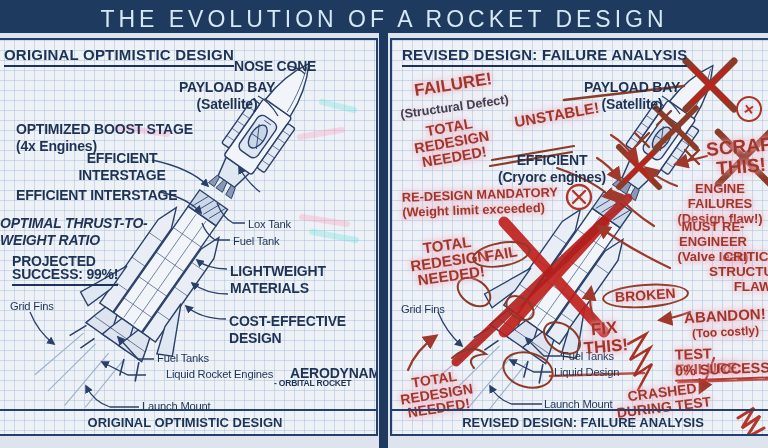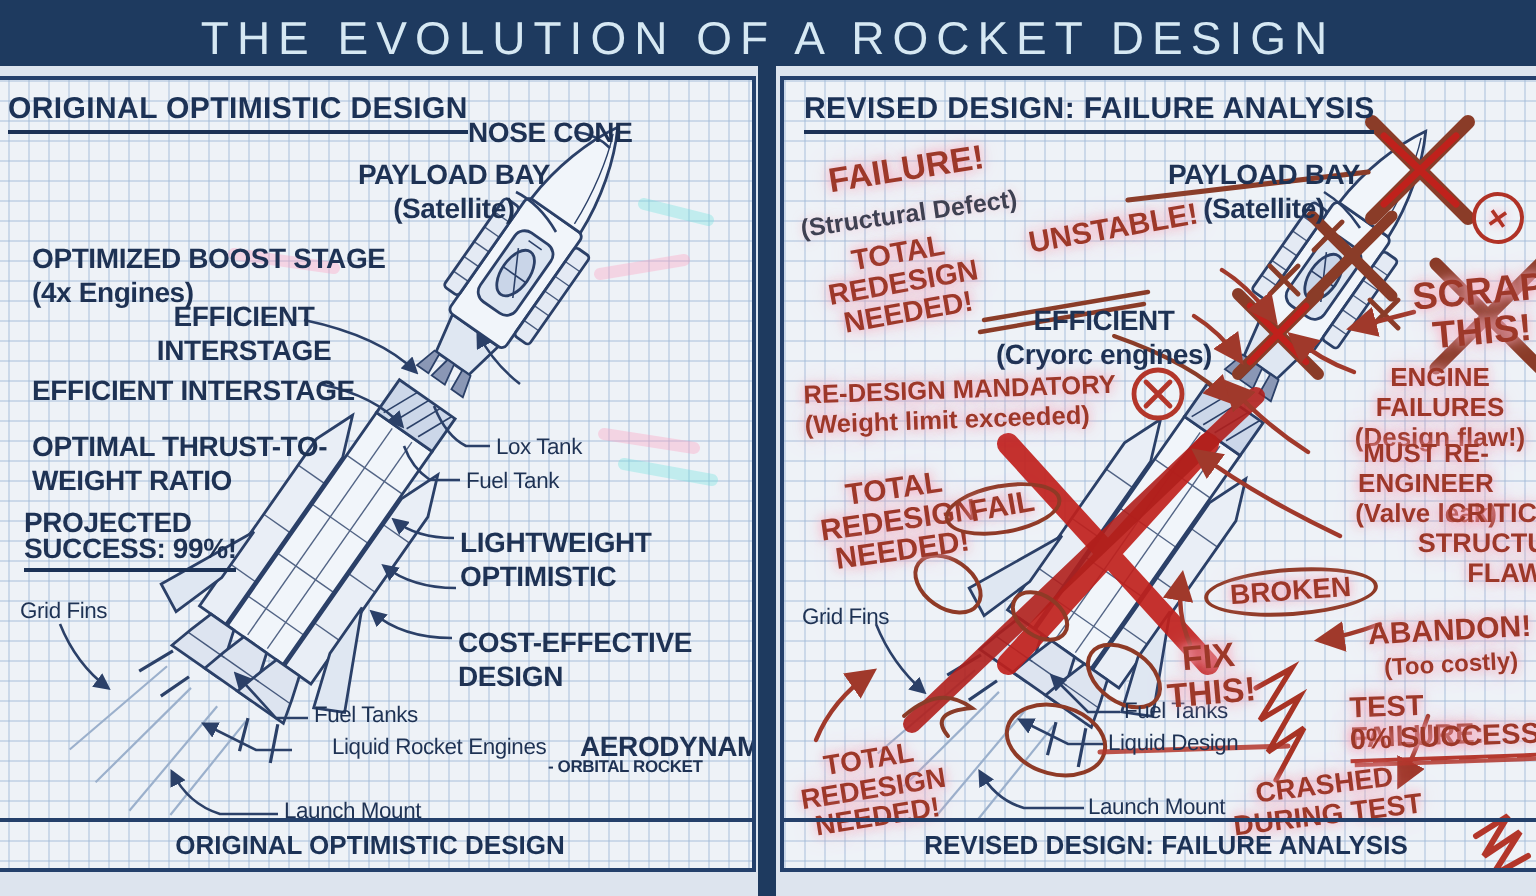--- a/index.html
+++ b/index.html
@@ -185,27 +185,27 @@
   <span class="panel-head" style="left:10px;top:6px;">ORIGINAL OPTIMISTIC DESIGN</span>
 
   <div class="lbl" style="left:240px;top:18px;">NOSE CONE</div>
   <div class="lbl ctr" style="left:178px;top:39px;width:110px;">PAYLOAD BAY
 (Satellite)</div>
   <div class="lbl" style="left:22px;top:81px;">OPTIMIZED BOOST STAGE
 (4x Engines)</div>
   <div class="lbl ctr" style="left:83px;top:110px;width:90px;">EFFICIENT
 INTERSTAGE</div>
   <div class="lbl" style="left:22px;top:147px;">EFFICIENT INTERSTAGE</div>
-  <div class="lbl" style="left:22px;top:175px;">OPTIMAL THRUST-TO-
+  <div class="lbl" style="left:6px;top:175px;font-style:italic;">OPTIMAL THRUST-TO-
 WEIGHT RATIO</div>
   <div class="lbl" style="left:18px;top:213px;">PROJECTED</div>
   <div class="lbl" style="left:18px;top:226px;"><span class="u2">SUCCESS: 99%!</span></div>
   <div class="lbl rg" style="left:254px;top:178px;">Lox Tank</div>
   <div class="lbl rg" style="left:239px;top:195px;">Fuel Tank</div>
-  <div class="lbl" style="left:236px;top:223px;">LIGHTWEIGHT OPTIMISTIC</div>
+  <div class="lbl" style="left:236px;top:223px;">LIGHTWEIGHT MATERIALS</div>
   <div class="lbl" style="left:235px;top:273px;">COST-EFFECTIVE DESIGN</div>
   <div class="lbl rg" style="left:16px;top:260px;">Grid Fins</div>
   <div class="lbl rg" style="left:163px;top:312px;">Fuel Tanks</div>
   <div class="lbl rg" style="left:172px;top:328px;">Liquid Rocket Engines</div>
   <div class="lbl" style="left:296px;top:325px;">AERODYNAMICS</div>
   <div class="lbl brand-sub" style="left:280px;top:338px;text-align:right;">- ORBITAL ROCKET</div>
   <div class="lbl rg" style="left:148px;top:360px;">Launch Mount</div>
 
   <div class="foot">ORIGINAL OPTIMISTIC DESIGN</div>
 </section>

